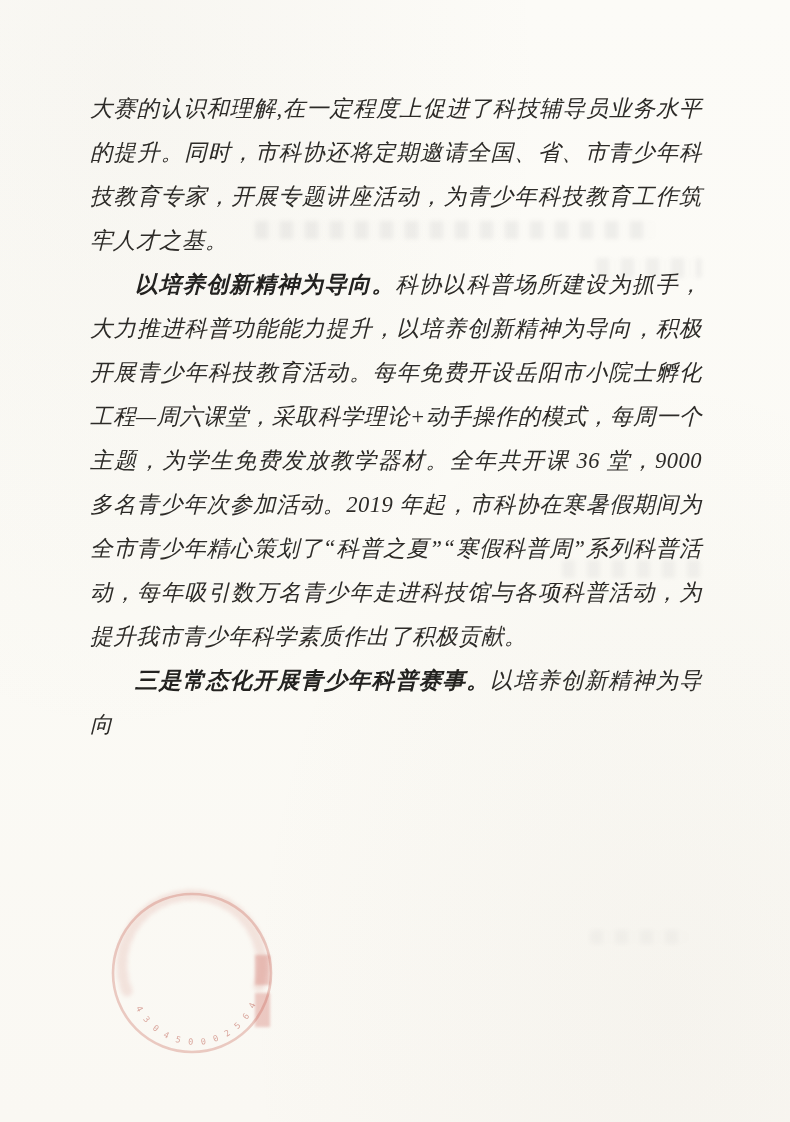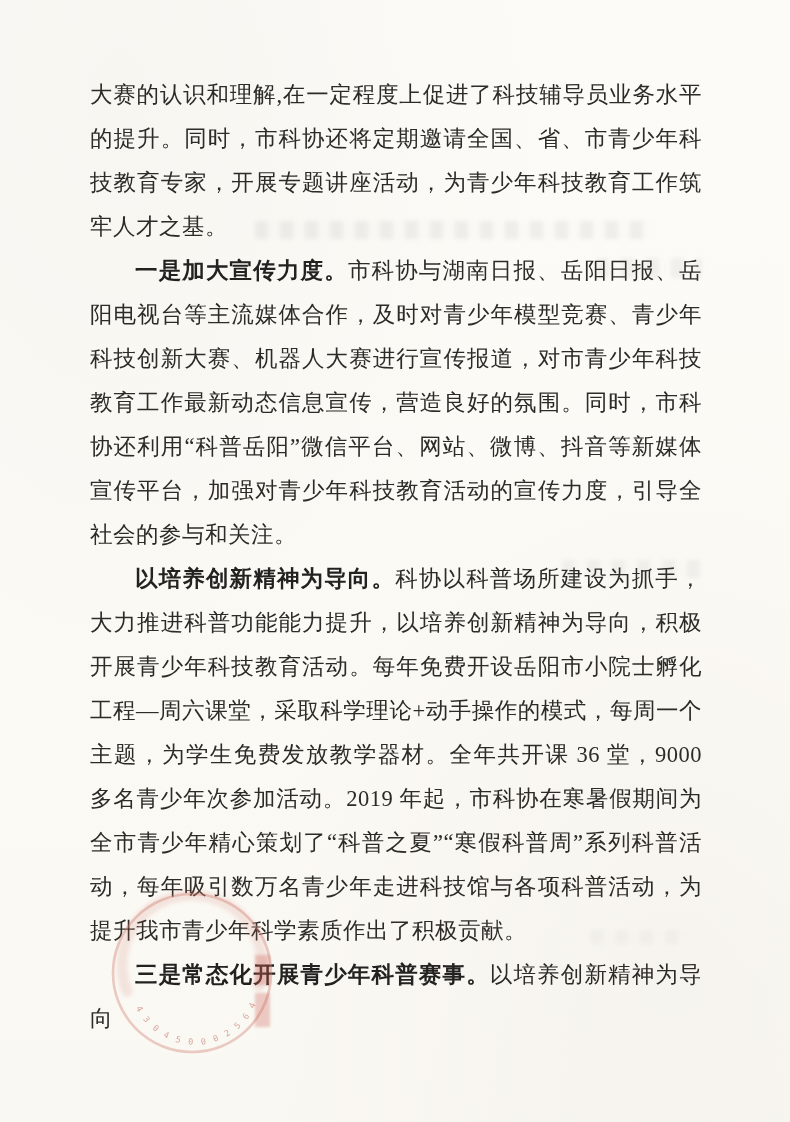--- a/index.html
+++ b/index.html
@@ -16,27 +16,28 @@
       radial-gradient(ellipse at 15% 8%, rgba(160,150,130,0.05), transparent 45%),
       radial-gradient(ellipse at 85% 90%, rgba(160,150,130,0.05), transparent 45%),
       linear-gradient(180deg, #fcfbf7 0%, #fbfaf5 55%, #faf8f3 100%);
     overflow: hidden;
     font-family: "Liberation Serif", "DejaVu Serif", serif;
     color: #2d2b28;
   }
   .text-block {
     position: absolute;
     left: 90px;
-    top: 73px;
+    top: 87px;
     width: 612px;
     font-size: 22.5px;
     line-height: 44px;
     text-align: justify;
     text-justify: inter-character;
     letter-spacing: 0.5px;
+    font-style: italic;
   }
   .text-block p {
     margin: 0;
     text-indent: 2em;
   }
   .text-block p.no-indent {
     text-indent: 0;
   }
   .heading {
     font-family: "Liberation Sans", "DejaVu Sans", sans-serif;
@@ -73,21 +74,20 @@
 </style>
 </head>
 <body>
 
 <div class="page">
 
   <div class="text-block">
     <p class="no-indent">大赛的认识和理解,在一定程度上促进了科技辅导员业务水平的提升。同时，市科协还将定期邀请全国、省、市青少年科技教育专家，开展专题讲座活动，为青少年科技教育工作筑牢人才之基。</p>
 
 
-    <p><span class="lead">一是加大宣传力度。</span><span>市科协与湖南日报、岳阳日报、岳阳电视台等主流媒体合作，及时对青少年模型竞赛、青少年科技创新大赛、机器人大赛进行宣传报道，对市青少年科技教育工作最新动态信息宣传，营造良好的氛围。同时，市科协还利用“科普岳阳”微信平台、网站、微博、抖音等新媒体宣传平台，加强对青少年科技教育活动的宣传力度，引导全社会的参与和关注。</span></p>
 
     <p><span class="lead">以培养创新精神为导向。</span><span>科协以科普场所建设为抓手，大力推进科普功能能力提升，以培养创新精神为导向，积极开展青少年科技教育活动。每年免费开设岳阳市小院士孵化工程—周六课堂，采取科学理论+动手操作的模式，每周一个主题，为学生免费发放教学器材。全年共开课 36 堂，9000 多名青少年次参加活动。2019 年起，市科协在寒暑假期间为全市青少年精心策划了“科普之夏”“寒假科普周”系列科普活动，每年吸引数万名青少年走进科技馆与各项科普活动，为提升我市青少年科学素质作出了积极贡献。</span></p>
 
     <p><span class="lead">三是常态化开展青少年科普赛事。</span><span>以培养创新精神为导向</span></p>
   </div>
 
   <svg class="seal" viewBox="0 0 200 200">
     <defs>
       <path id="seal-bottom-arc" d="M 36 122 A 66 66 0 0 0 164 122" fill="none"></path>
     </defs>

